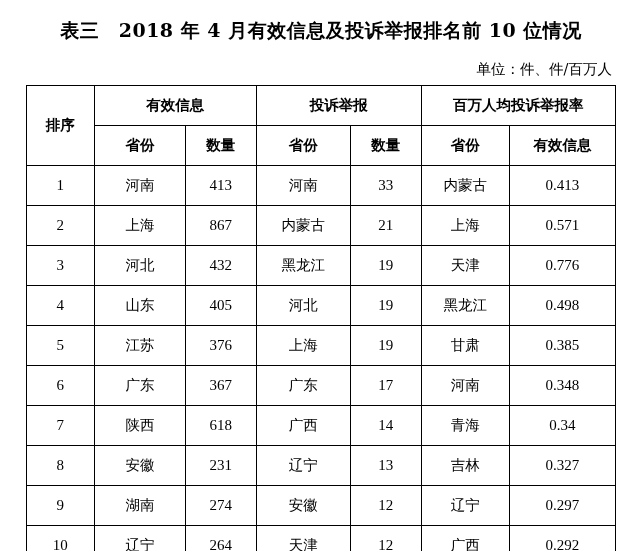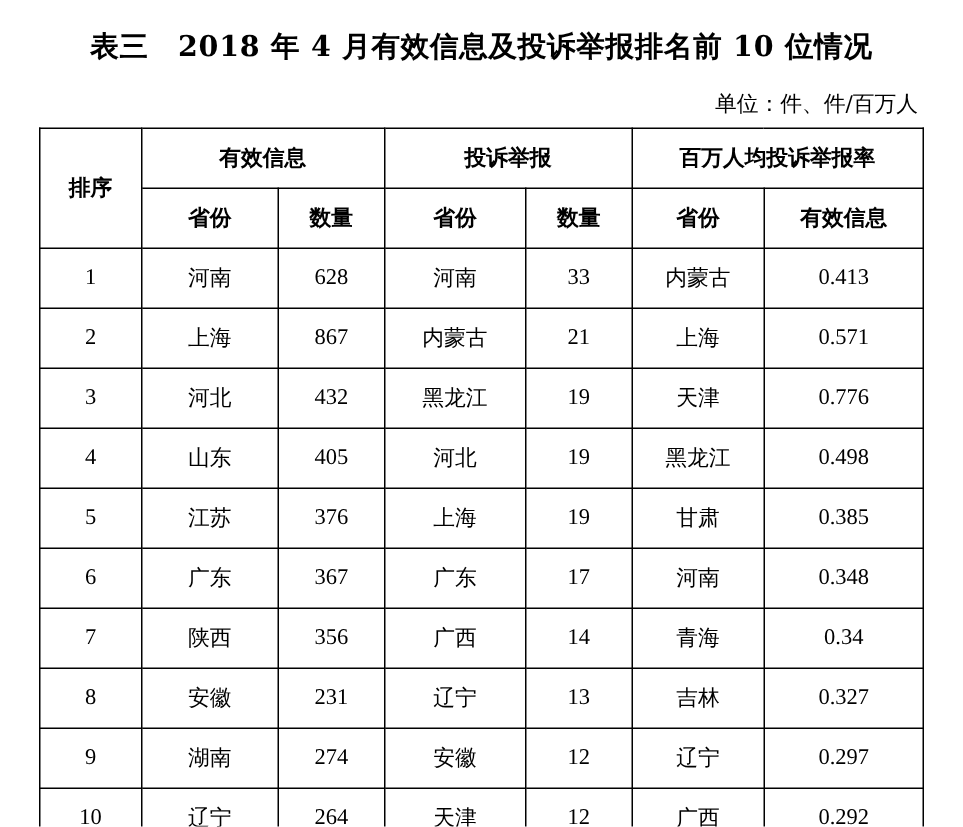--- a/index.html
+++ b/index.html
@@ -101,21 +101,21 @@
           <th>省份</th>
           <th>数量</th>
           <th>省份</th>
           <th>有效信息</th>
         </tr>
       </thead>
       <tbody>
         <tr>
           <td class="rank">1</td>
           <td>河南</td>
-          <td class="num">628</td>
+          <td class="num">413</td>
           <td>河南</td>
           <td class="num">33</td>
           <td>内蒙古</td>
           <td class="num">0.413</td>
         </tr>
         <tr>
           <td class="rank">2</td>
           <td>上海</td>
           <td class="num">867</td>
           <td>内蒙古</td>
@@ -155,21 +155,21 @@
           <td>广东</td>
           <td class="num">367</td>
           <td>广东</td>
           <td class="num">17</td>
           <td>河南</td>
           <td class="num">0.348</td>
         </tr>
         <tr>
           <td class="rank">7</td>
           <td>陕西</td>
-          <td class="num">356</td>
+          <td class="num">618</td>
           <td>广西</td>
           <td class="num">14</td>
           <td>青海</td>
           <td class="num">0.34</td>
         </tr>
         <tr>
           <td class="rank">8</td>
           <td>安徽</td>
           <td class="num">231</td>
           <td>辽宁</td>

